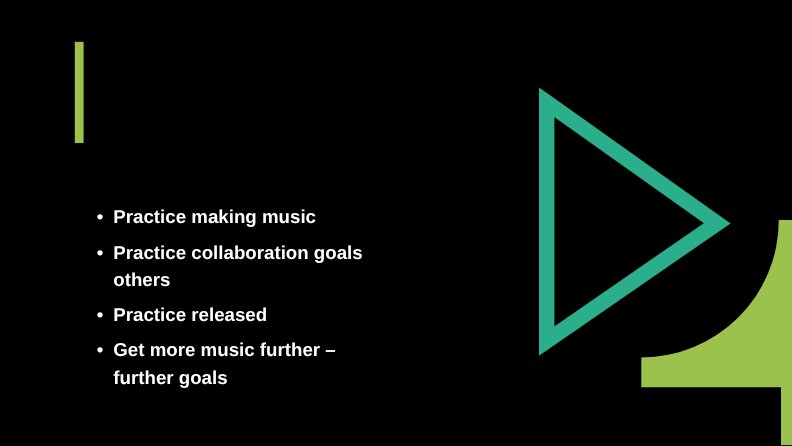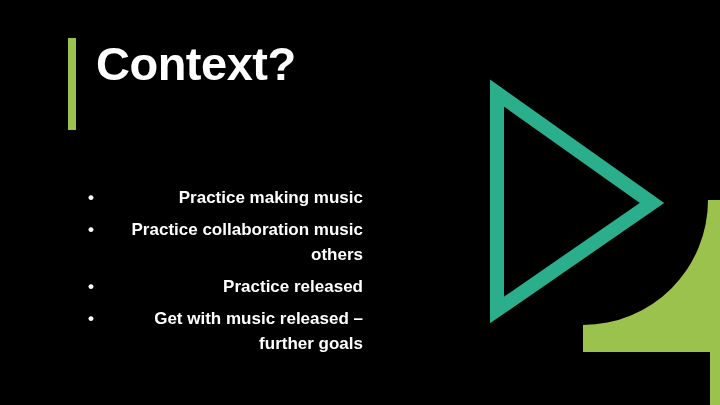--- a/index.html
+++ b/index.html
@@ -81,21 +81,20 @@
   .bullet-marker {
     position: absolute;
     left: 0;
     top: 0;
     font-size: 17px;
     line-height: 25px;
     color: #FFFFFF;
   }
   .bullet-text {
     display: block;
-    text-align: right;
   }
 </style>
 </head>
 <body>
 
 <div id="slide">
 
   <svg id="decor" viewBox="0 0 720 405" width="720" height="405">
 
     <defs>
@@ -106,35 +105,34 @@
 
     <path d="M 583,352 L 583,325 A 125,125 0 0 0 708,200 L 710,200 L 710,352 Z" fill="#9CC24E"></path>
 
     <rect x="710" y="200" width="10" height="205" fill="#9CC24E"></rect>
 
     <polygon points="497,93 652,203 497,310" fill="none" stroke="#2BAE8C" stroke-width="14" stroke-linejoin="miter"></polygon>
   </svg>
 
   <div id="title-block">
     <div id="title-accent-bar"></div>
-    <h1 id="page-title">Context?</h1>
   </div>
 
   <ul id="bullet-list">
     <li class="bullet-item">
       <span class="bullet-marker">•</span>
       <span class="bullet-text">Practice making music</span>
     </li>
     <li class="bullet-item">
       <span class="bullet-marker">•</span>
-      <span class="bullet-text">Practice collaboration music others</span>
+      <span class="bullet-text">Practice collaboration goals others</span>
     </li>
     <li class="bullet-item">
       <span class="bullet-marker">•</span>
       <span class="bullet-text">Practice released</span>
     </li>
     <li class="bullet-item">
       <span class="bullet-marker">•</span>
-      <span class="bullet-text">Get with music released – further goals</span>
+      <span class="bullet-text">Get more music further – further goals</span>
     </li>
   </ul>
 
 </div>
 
 </body></html>

